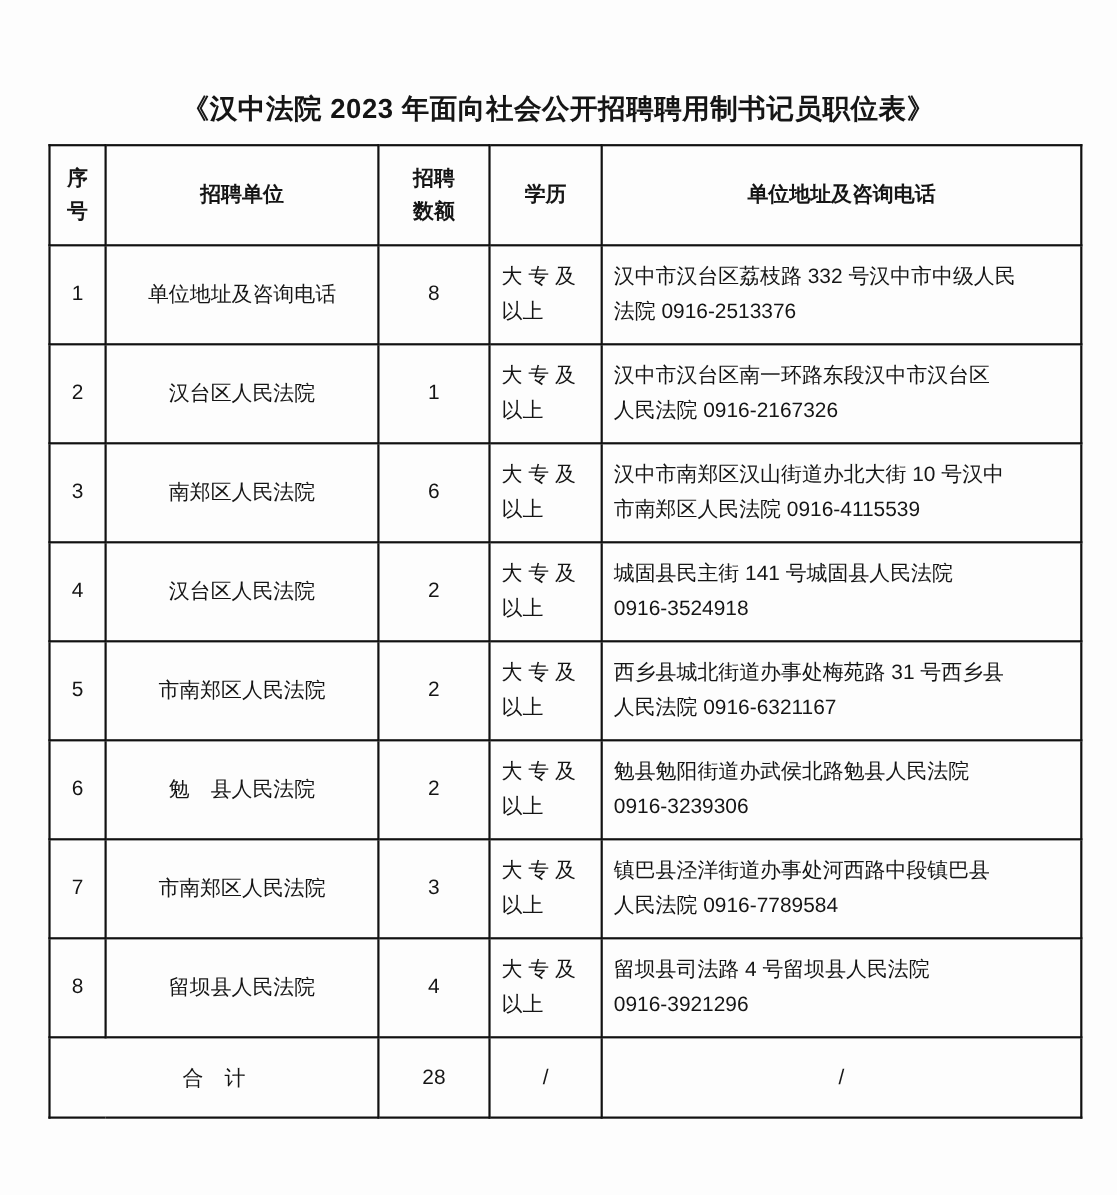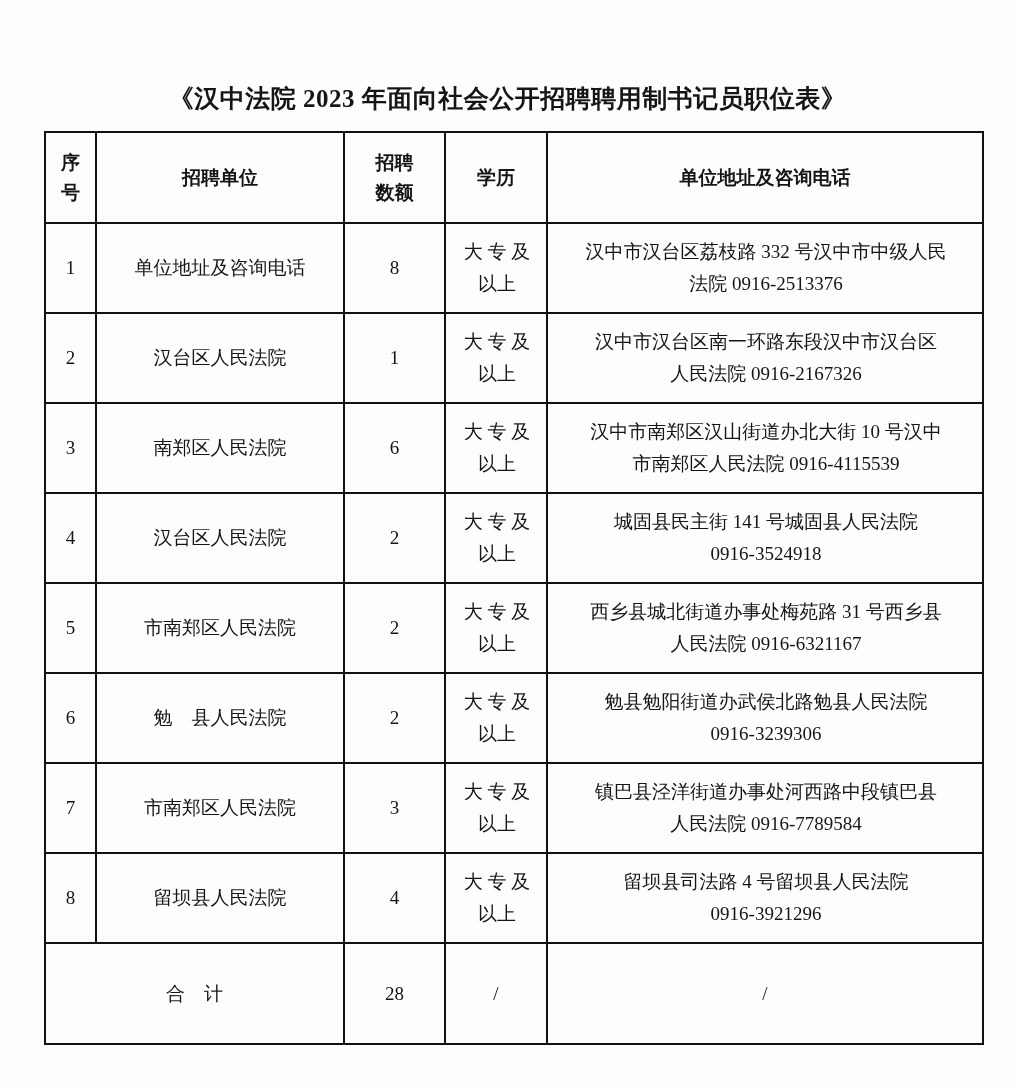--- a/index.html
+++ b/index.html
@@ -3,21 +3,21 @@
 <meta charset="utf-8">
 <style>
   * { margin: 0; padding: 0; box-sizing: border-box; }
   html, body { background: #fdfdfd; }
   .page {
     position: relative;
     width: 1015px;
     height: 1086px;
     margin: 0 auto;
     background: #fdfdfd;
-    font-family: Liberation Serif, serif;
+    font-family: Liberation Sans, sans-serif;
     color: #151515;
     overflow: hidden;
   }
   .doc-title {
     position: absolute;
     top: 82px;
     left: 0;
     width: 100%;
     text-align: center;
     font-size: 25px;
@@ -35,31 +35,31 @@
   }
   table.positions th,
   table.positions td {
     border: 2px solid #111;
     vertical-align: middle;
     font-size: 19px;
     overflow: hidden;
   }
   tr.header-row    { height: 91px; }
   tr.data-row      { height: 90px; }
-  tr.total-row     { height: 101px; }
+  tr.total-row     { height: 73px; }
   th.col-header {
     font-weight: 700;
     font-size: 20px;
     text-align: center;
     white-space: pre-line;
     line-height: 30px;
   }
   td.cell-center { text-align: center; }
   td.cell-multiline {
-    text-align: center;
+    text-align: left;
     padding: 0 8px 0 10px;
     white-space: pre-line;
     line-height: 32px;
   }
 </style>
 </head>
 <body>
 
 <div class="page">
 

